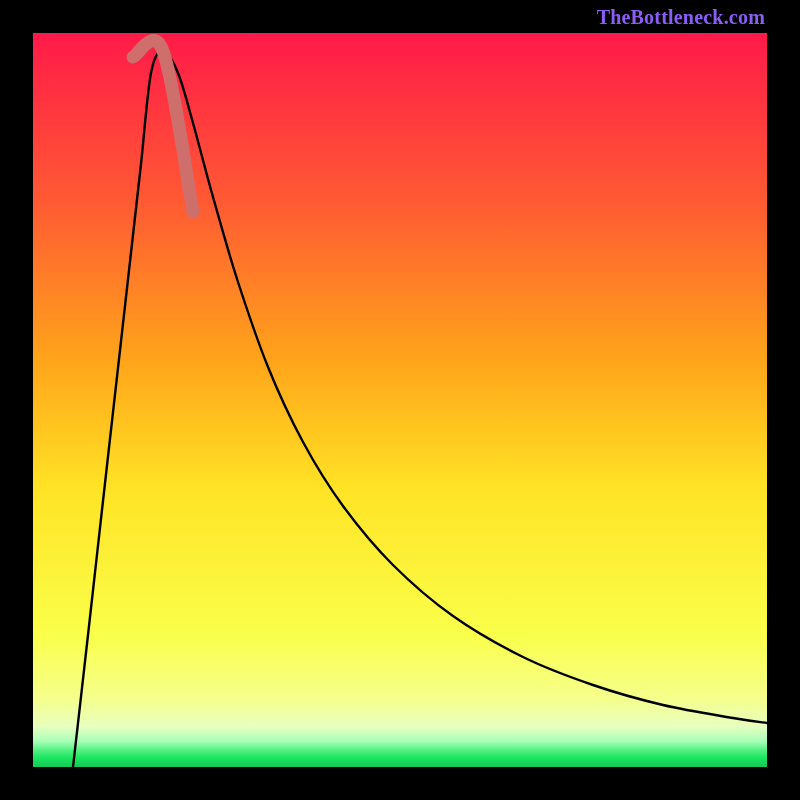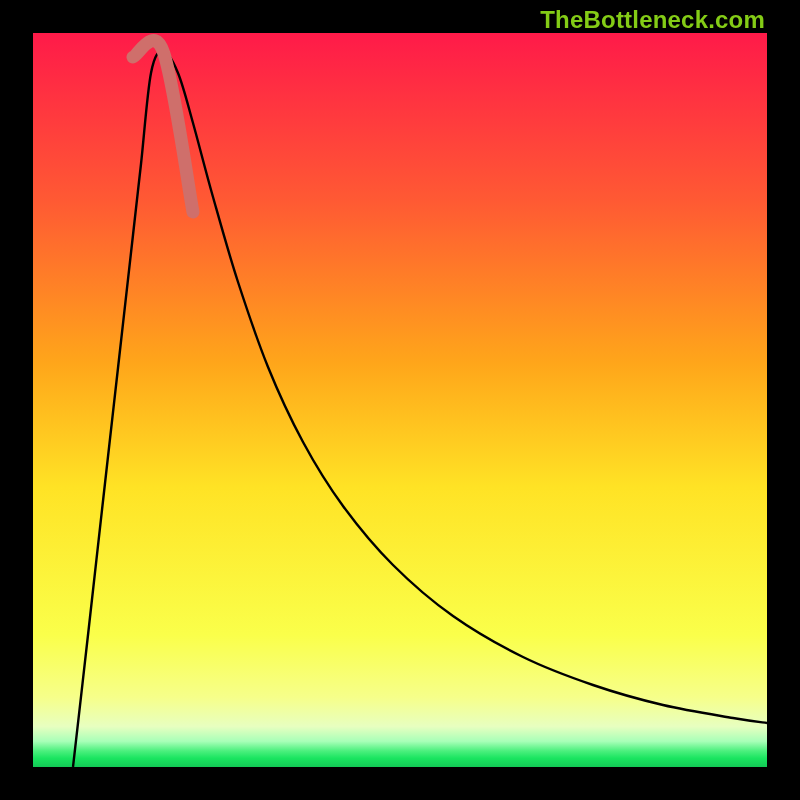--- a/index.html
+++ b/index.html
@@ -29,24 +29,24 @@
     inset: 0;
   }
   .curve-svg {
     position: absolute;
     inset: 0;
   }
   .watermark {
     position: absolute;
     top: 6px;
     right: 35px;
-    font-family: Liberation Sans, sans-serif;
-    font-size: 24px;
+    font-family: Liberation Serif, serif;
+    font-size: 20px;
     font-weight: 600;
-    color: #84cc16;
+    color: #8b5cf6;
     letter-spacing: 0.2px;
   }
 </style>
 </head>
 <body>
 
 <div class="outer">
 
   <div class="watermark">TheBottleneck.com</div>
 

